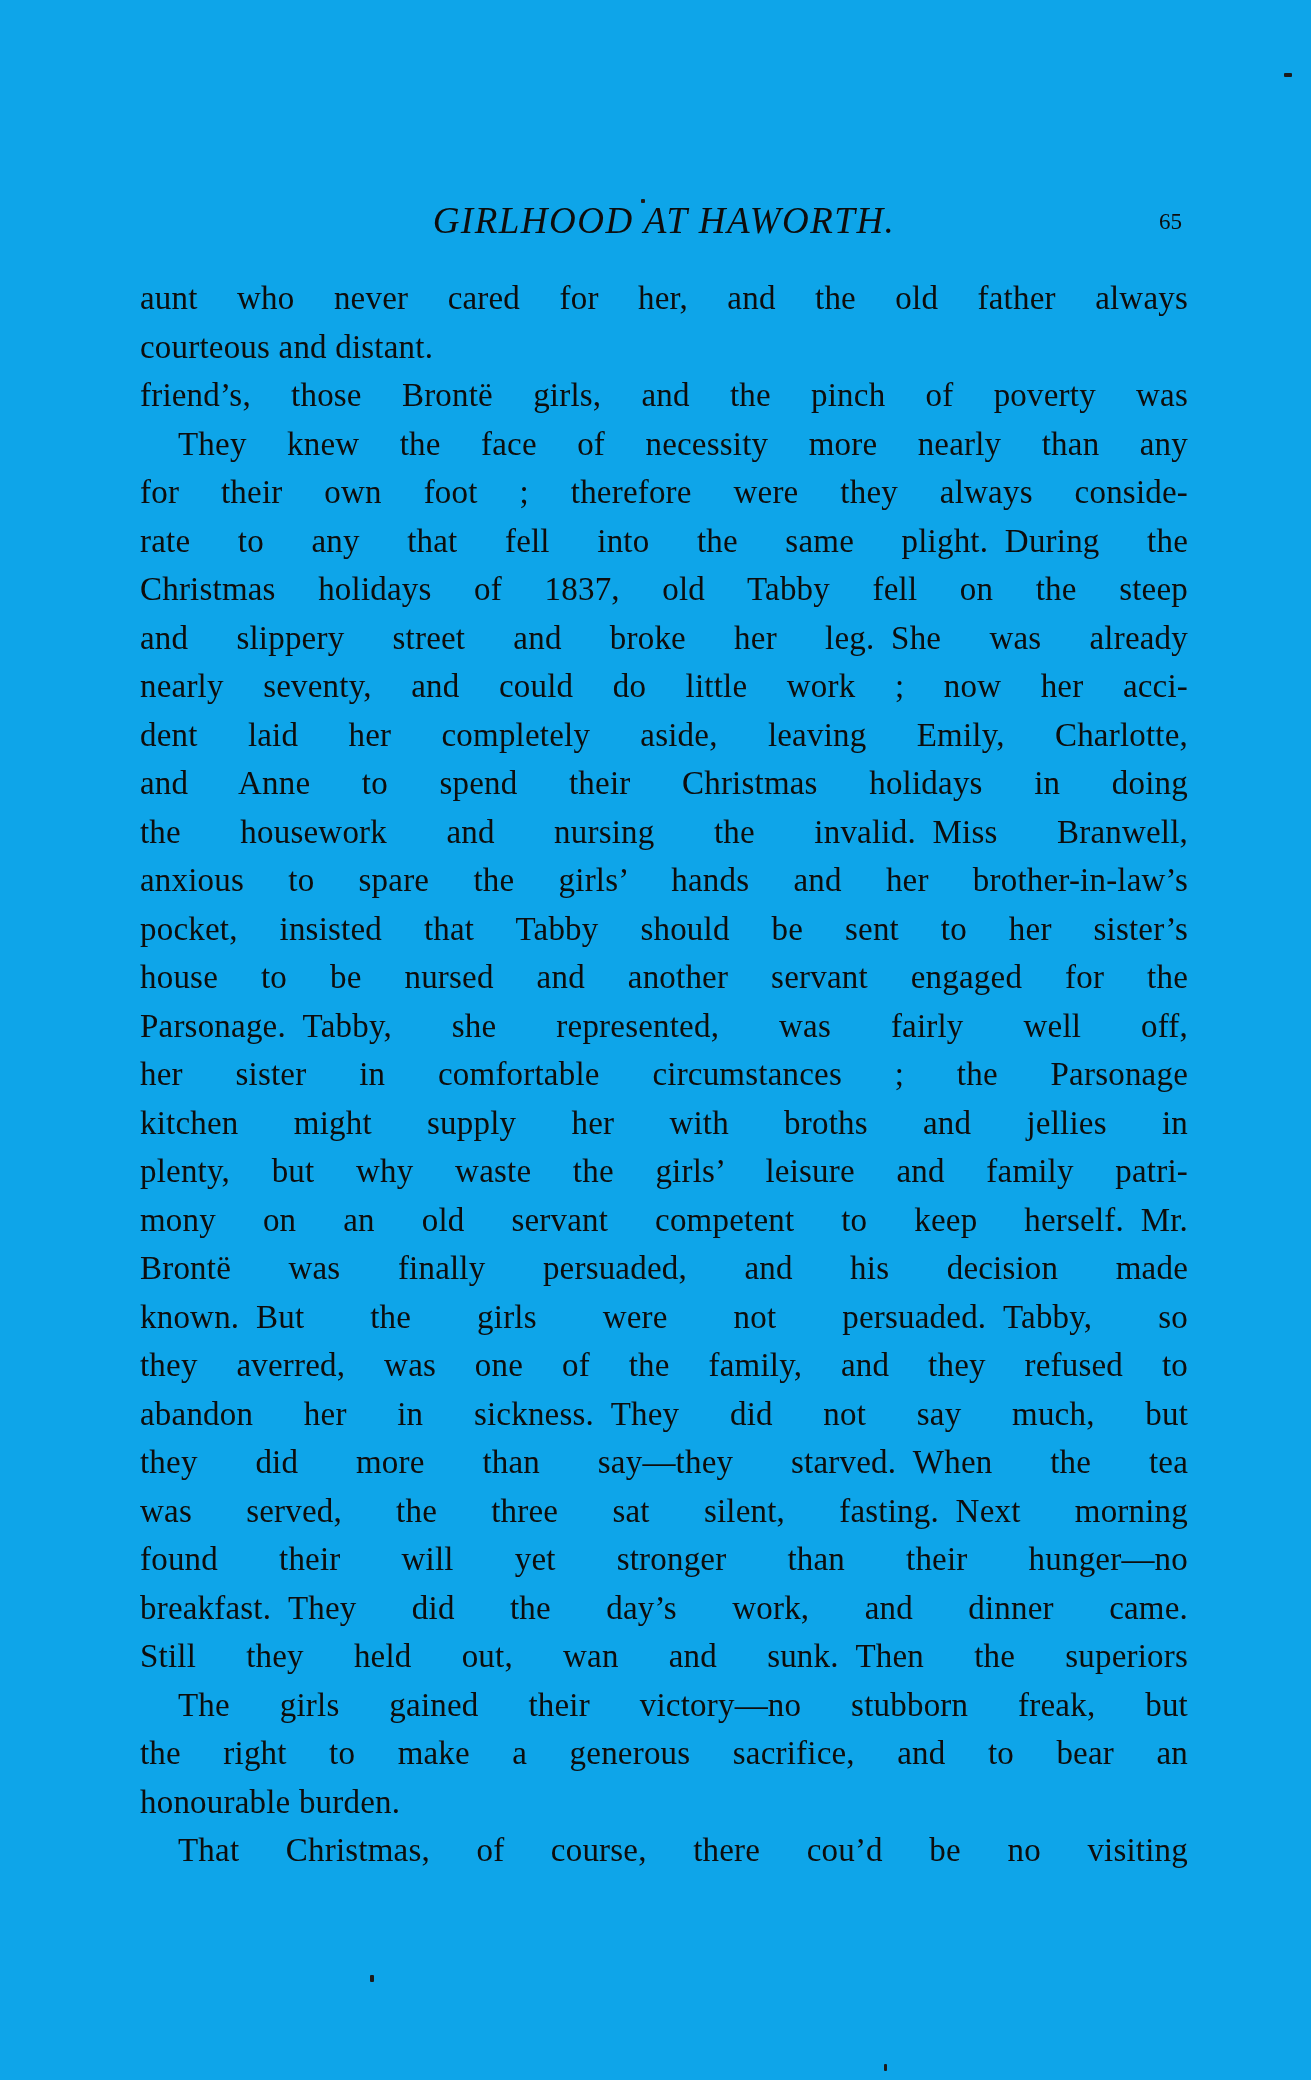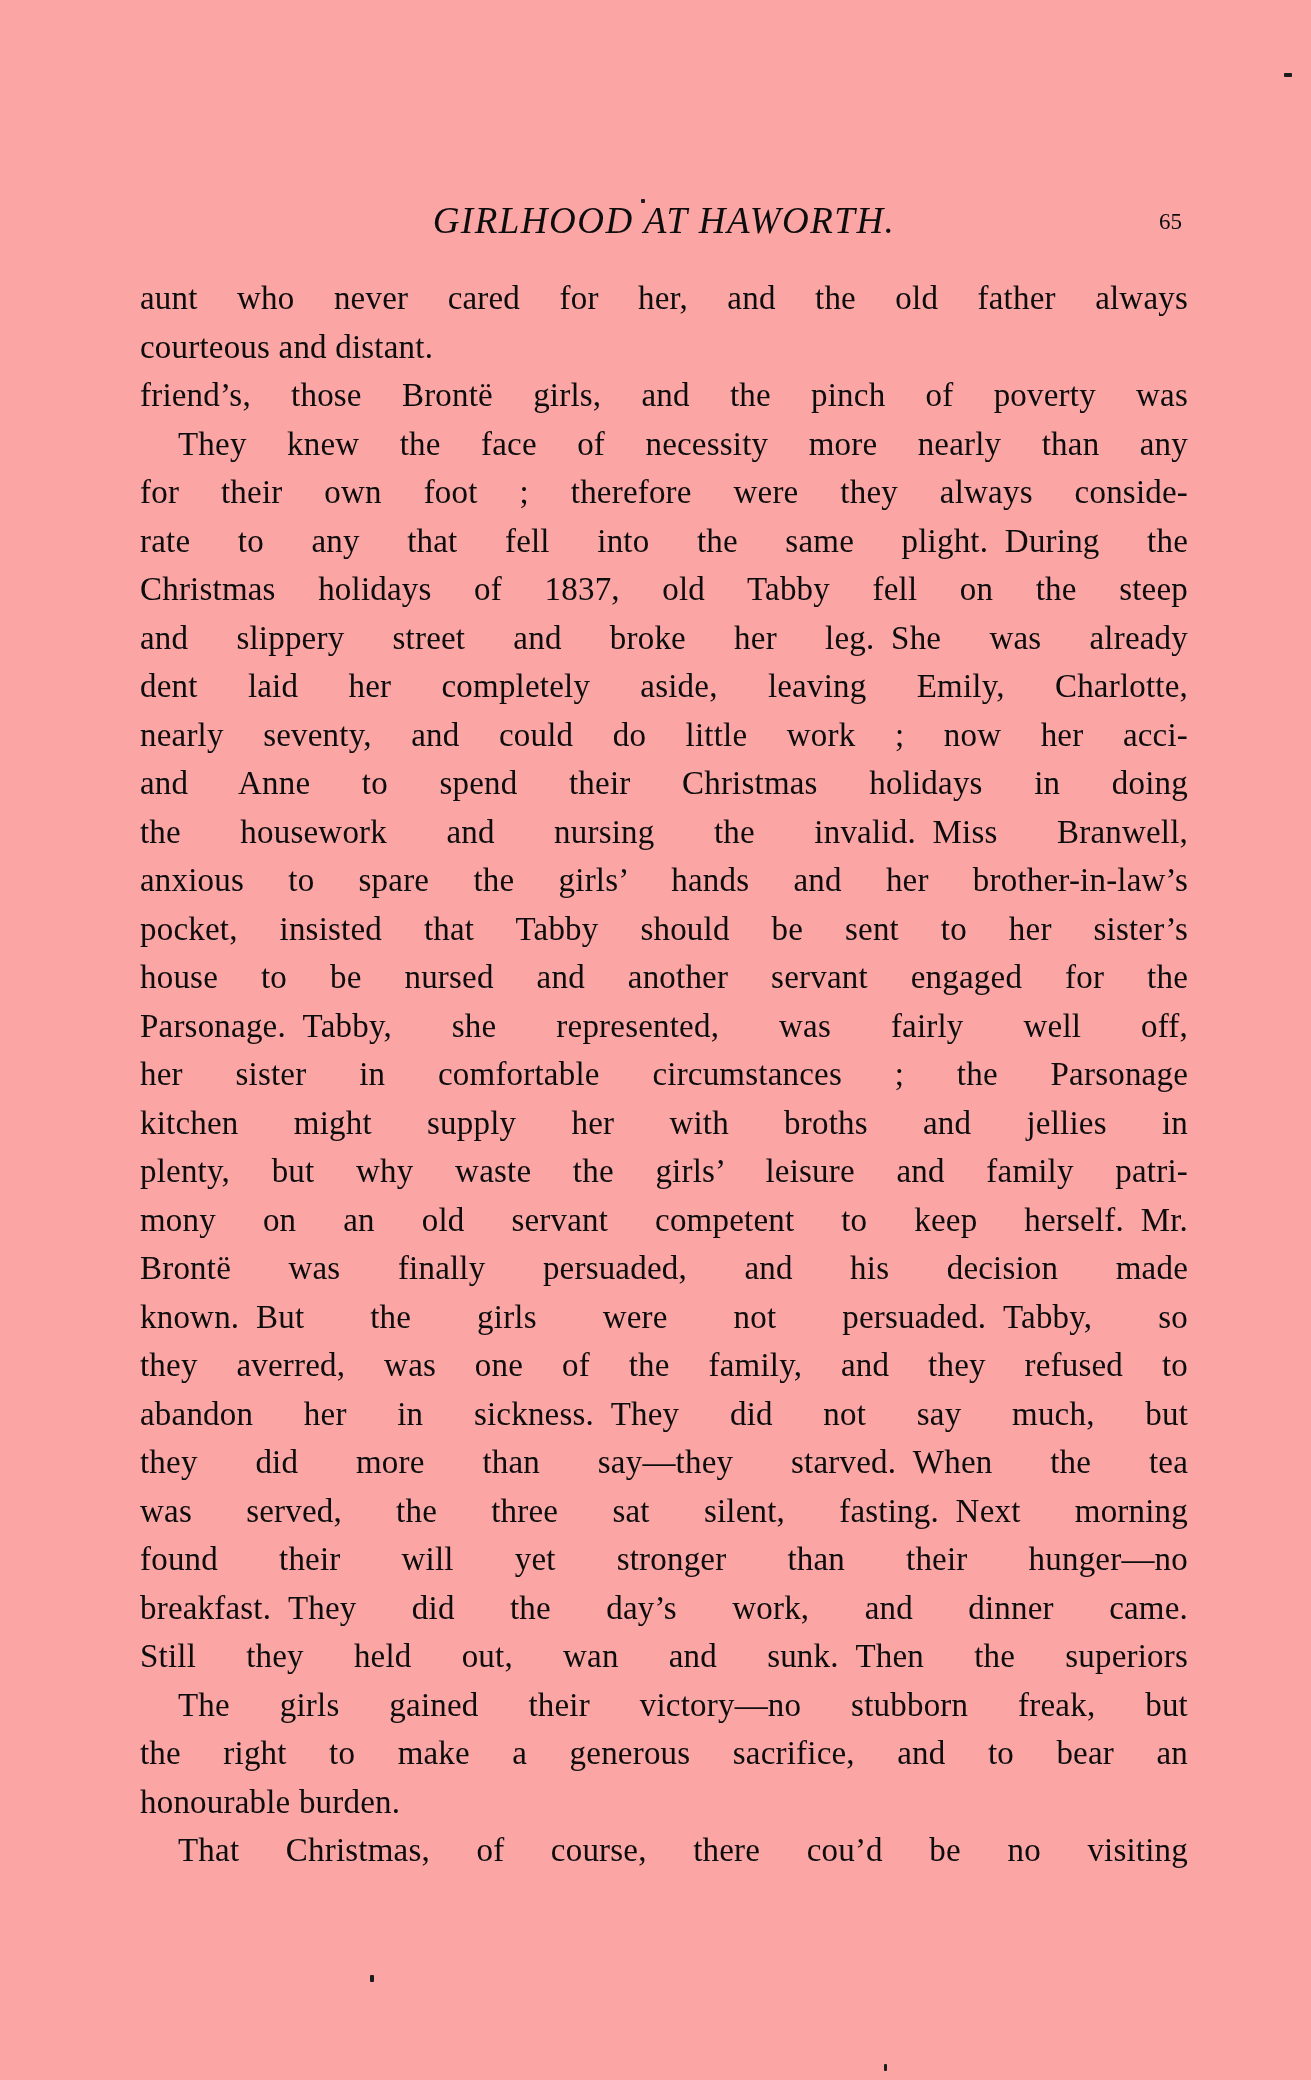--- a/index.html
+++ b/index.html
@@ -5,21 +5,21 @@
   html, body { margin: 0; padding: 0; }
   body {
     width: 1311px; height: 2080px;
     background: #ffffff;
     font-family: "Liberation Serif", serif;
     color: #0d0d0d;
   }
   .page {
     position: relative;
     width: 1311px; height: 2080px;
-    background: #fca5a5;
+    background: #0ea5e9;
     overflow: hidden;
   }
   
   .running-header {
     position: absolute;
     left: 140px; top: 202px;
     width: 1048px; height: 42px;
   }
   .header-title {
     display: block;
@@ -78,22 +78,22 @@
 
   <div class="text-block" id="text-block">
       <div class="line">aunt who never cared for her, and the old father always</div>
       <div class="line end">courteous and distant.</div>
       <div class="line">friend’s, those Brontë girls, and the pinch of poverty was</div>
       <div class="line indent">They knew the face of necessity more nearly than any</div>
       <div class="line">for their own foot ; therefore were they always conside-</div>
       <div class="line">rate to any that fell into the same plight. During the</div>
       <div class="line">Christmas holidays of 1837, old Tabby fell on the steep</div>
       <div class="line">and slippery street and broke her leg. She was already</div>
+      <div class="line">nearly seventy, and could do little work ; now her acci-</div>
       <div class="line">dent laid her completely aside, leaving Emily, Charlotte,</div>
-      <div class="line">nearly seventy, and could do little work ; now her acci-</div>
       <div class="line">and Anne to spend their Christmas holidays in doing</div>
       <div class="line">the housework and nursing the invalid. Miss Branwell,</div>
       <div class="line">anxious to spare the girls’ hands and her brother-in-law’s</div>
       <div class="line">pocket, insisted that Tabby should be sent to her sister’s</div>
       <div class="line">house to be nursed and another servant engaged for the</div>
       <div class="line">Parsonage. Tabby, she represented, was fairly well off,</div>
       <div class="line">her sister in comfortable circumstances ; the Parsonage</div>
       <div class="line">kitchen might supply her with broths and jellies in</div>
       <div class="line">plenty, but why waste the girls’ leisure and family patri-</div>
       <div class="line">mony on an old servant competent to keep herself. Mr.</div>

